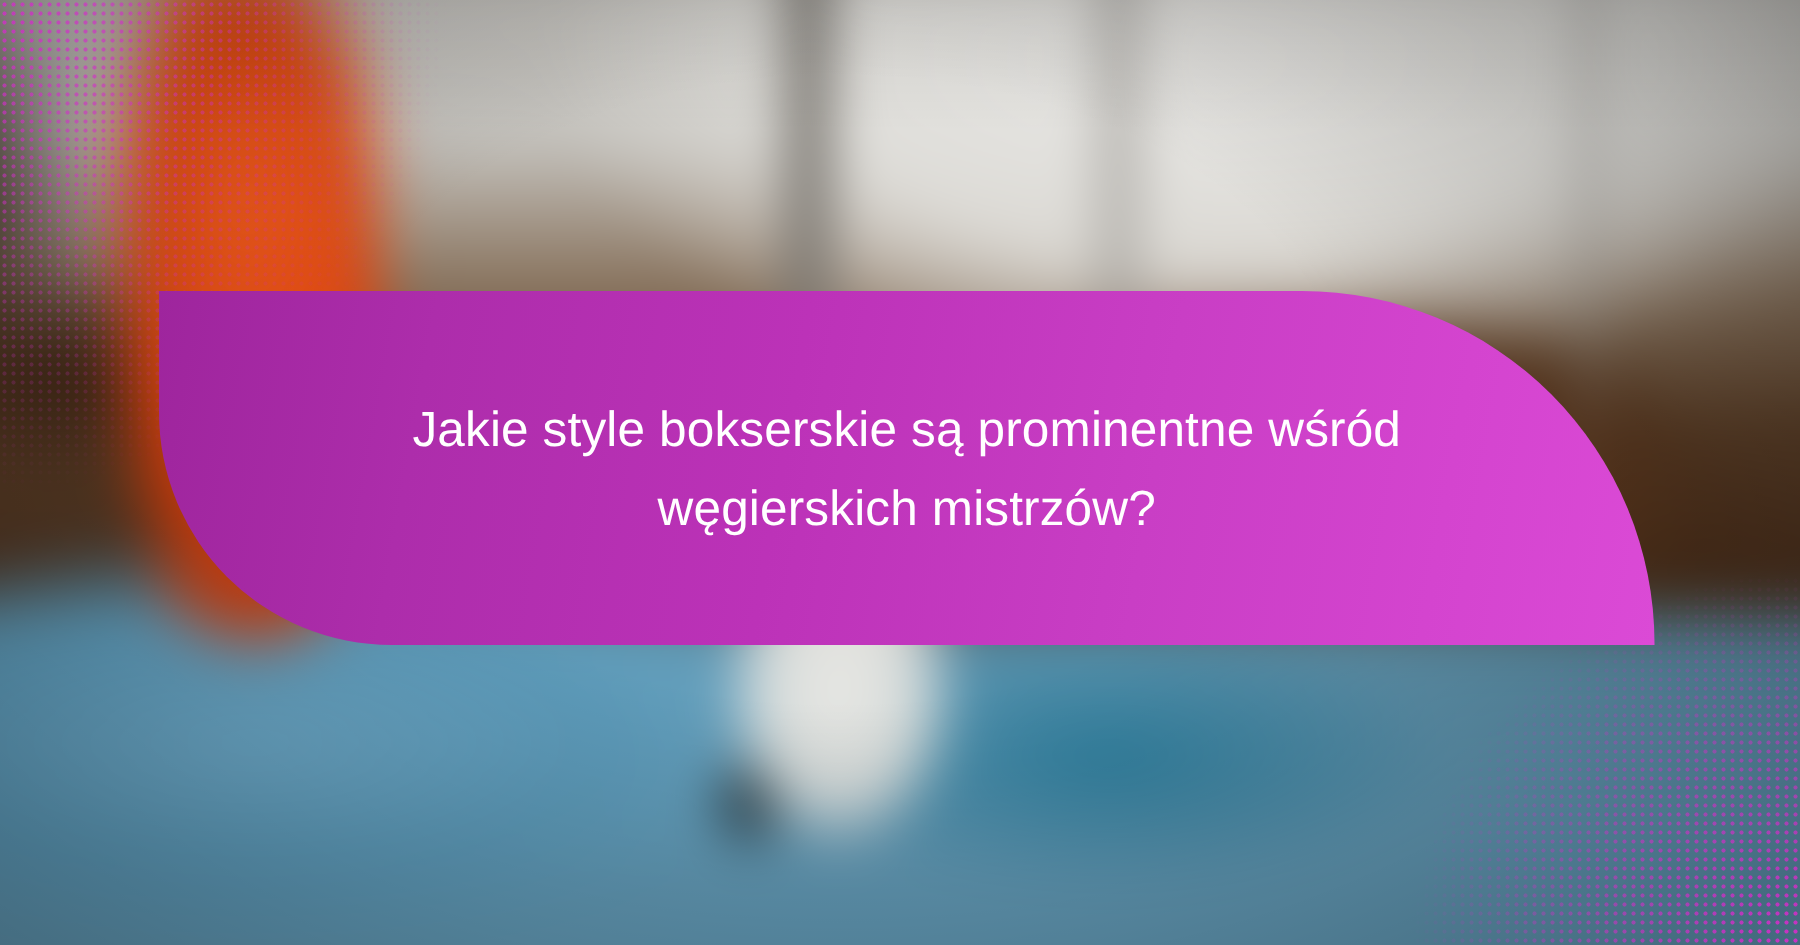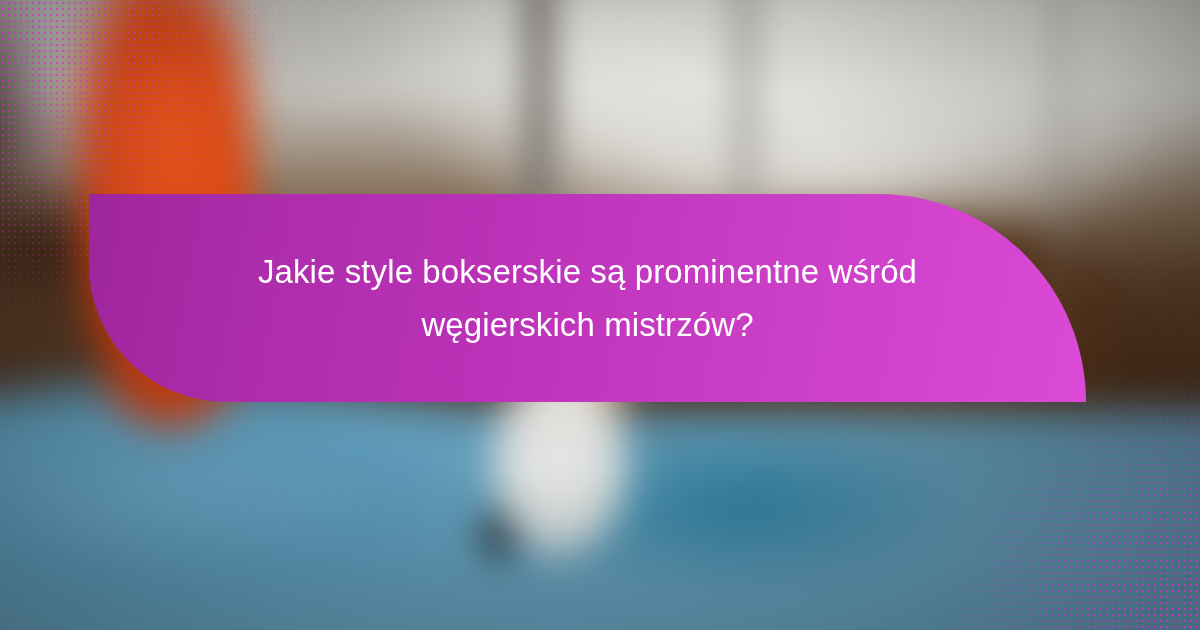--- a/index.html
+++ b/index.html
@@ -98,21 +98,21 @@
   }
   .dots-br{
     -webkit-mask-image:radial-gradient(ellipse 260px 250px at 1200px 630px, rgba(0,0,0,1) 0%, rgba(0,0,0,.6) 48%, rgba(0,0,0,0) 100%);
             mask-image:radial-gradient(ellipse 260px 250px at 1200px 630px, rgba(0,0,0,1) 0%, rgba(0,0,0,.6) 48%, rgba(0,0,0,0) 100%);
     opacity:.95;
   }
 
   
   #banner{
     position:absolute;
-    left:89px;top:194px;width:997px;height:208px;
+    left:106px;top:194px;width:997px;height:236px;
     border-radius:0 235px 0 155px;
     background:linear-gradient(100deg,#9e259d 0%,#ad2dab 18%,#bc32b8 42%,#c93ec5 66%,#d444cf 85%,#db4ad6 100%);
     display:flex;align-items:center;justify-content:flex-end;
     box-sizing:border-box;
     padding:0 120px 0 120px;
   }
   #banner-title{
     margin:0;
     color:#ffffff;
     font-size:33px;

